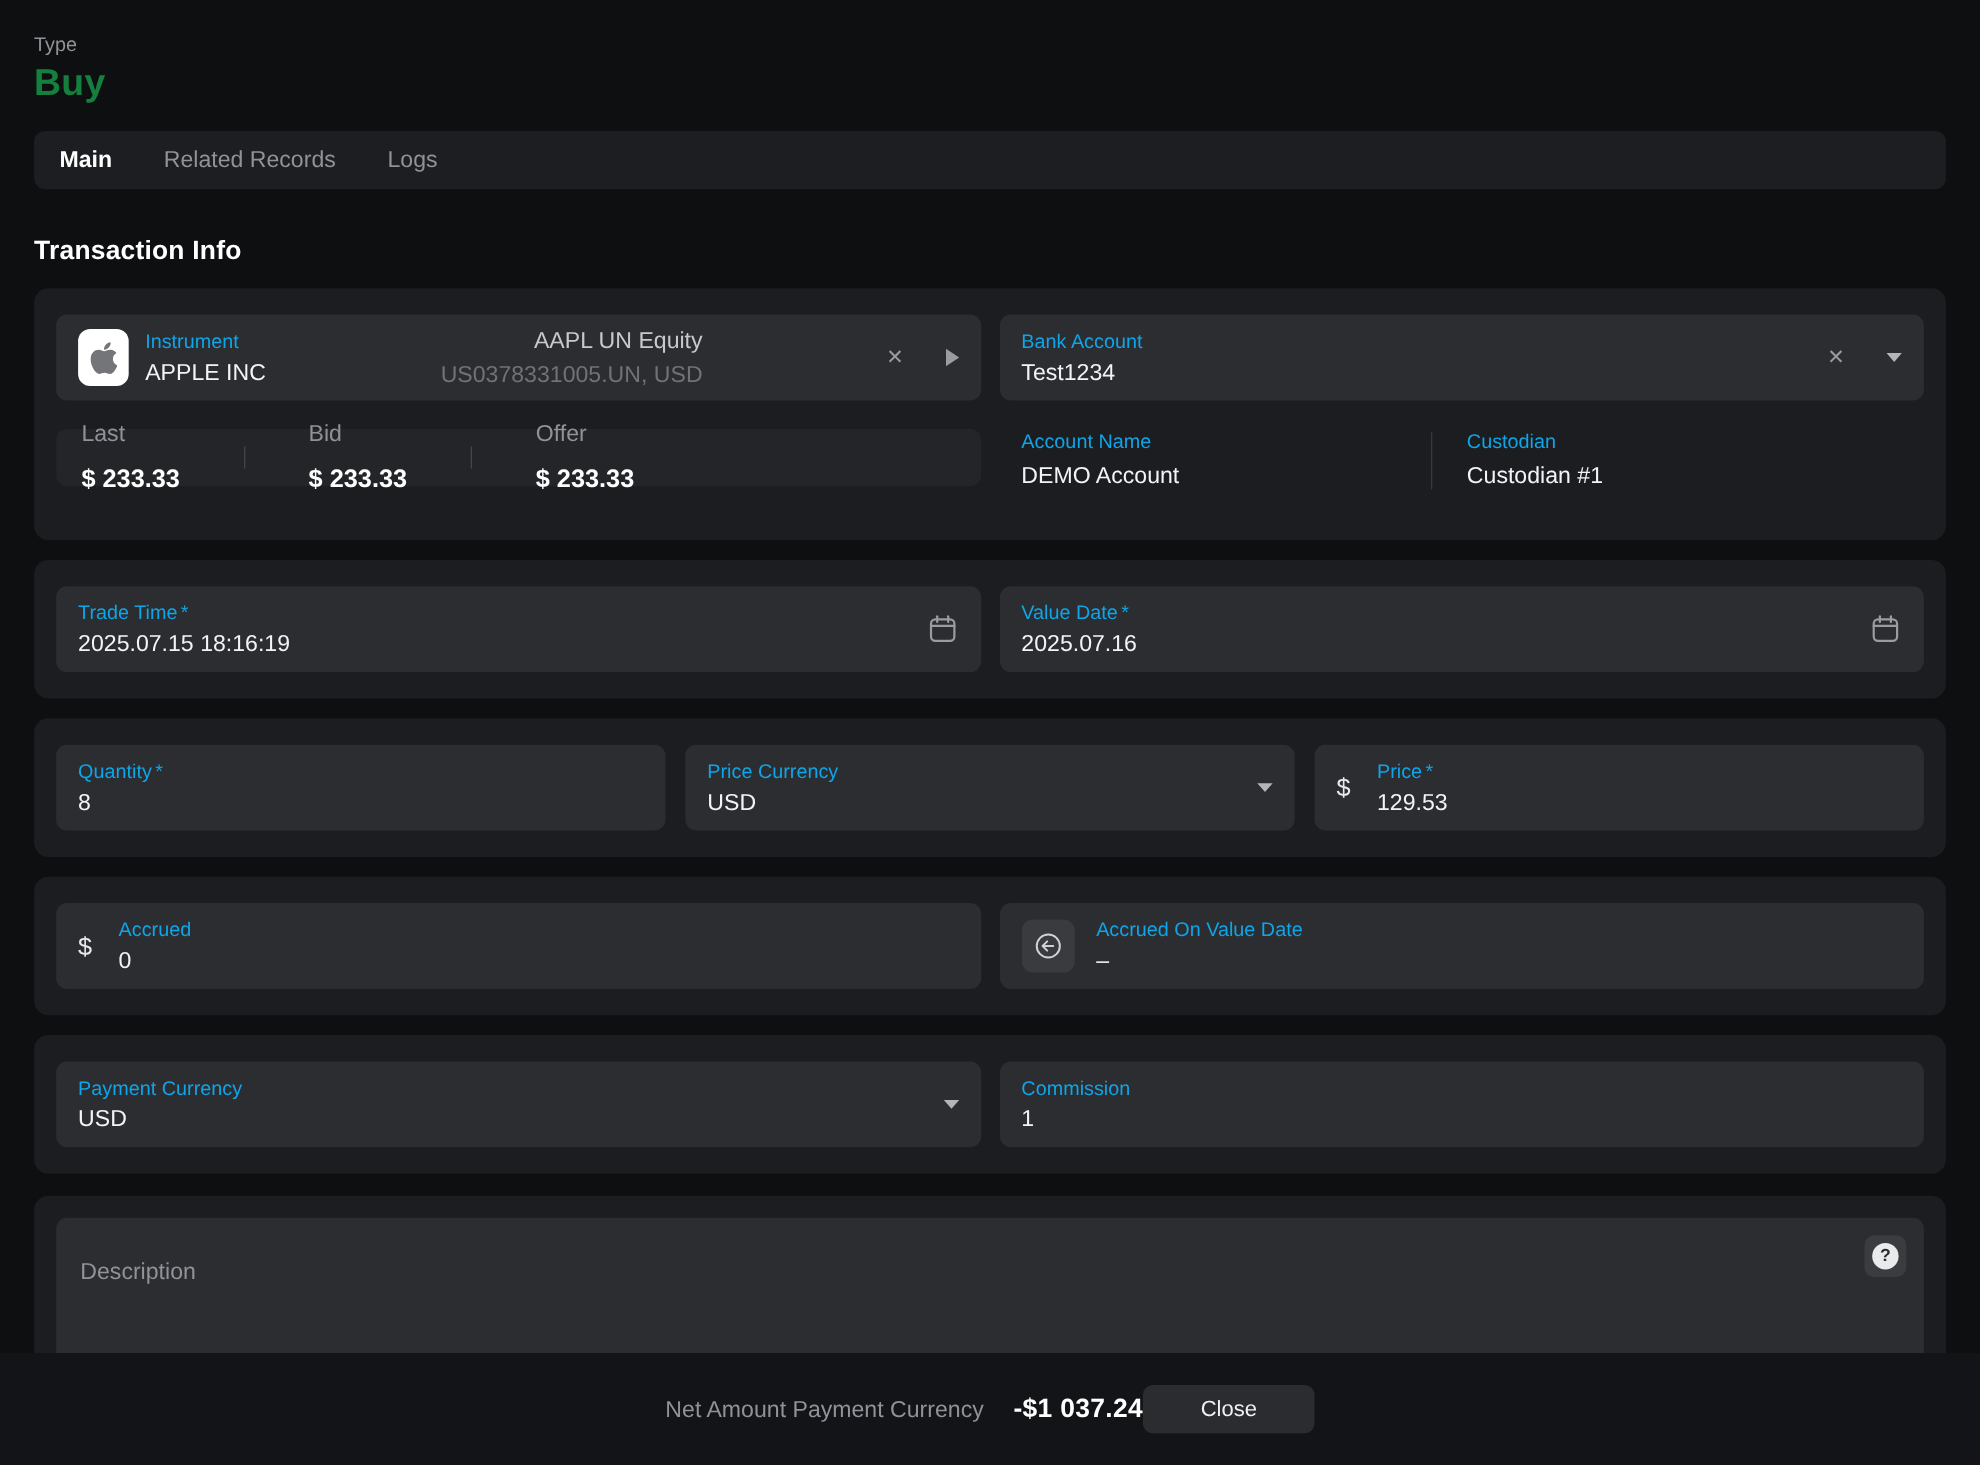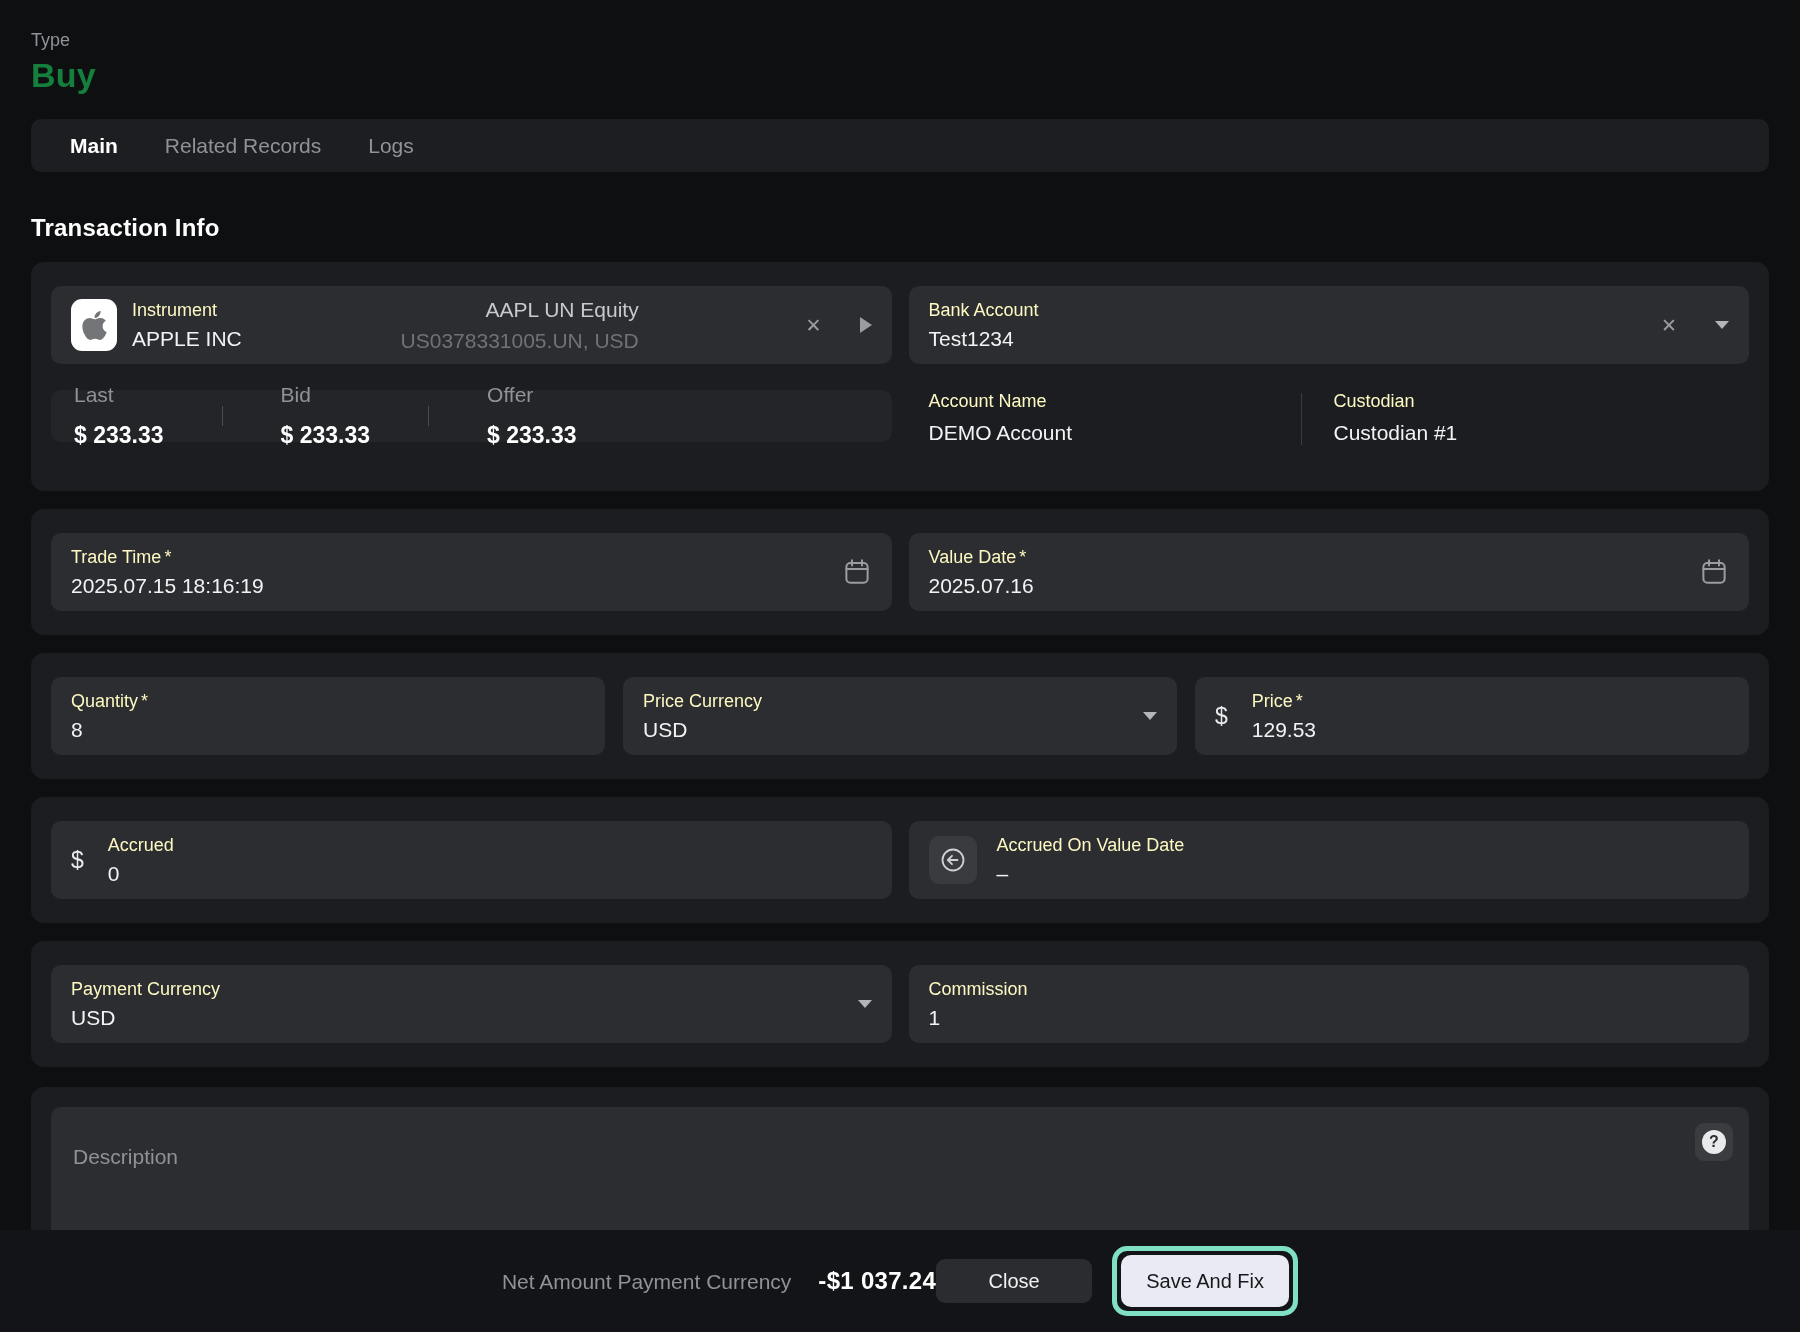--- a/index.html
+++ b/index.html
@@ -33,38 +33,38 @@
   .actions-btn {
     height:48px; padding:0 22px; background:#26272a; border:none; border-radius:9px;
     color:#f0f1f3; font-size:20px; font-family:inherit;
     display:flex; align-items:center; gap:15px; cursor:pointer;
   }
   .caret-down { width:0; height:0; border-left:7px solid transparent; border-right:7px solid transparent; border-top:8px solid #b3b5ba; }
 
   
   .tabbar {
     margin-top:24px; background:#1d1e21; border-radius:10px; height:53px;
-    display:flex; align-items:center; padding:0 39px; gap:47px;
+    display:flex; align-items:center; padding:0 23px; gap:47px;
   }
   .tab { font-size:21px; color:#8f9298; cursor:pointer; }
   .tab.active { color:#ffffff; font-weight:700; }
 
   
   .section-title { margin-top:42px; font-size:24px; font-weight:700; color:#ffffff; letter-spacing:.2px; }
 
   .card { background:#1c1d20; border-radius:13px; margin-top:20px; padding:24px 20px; }
   .grid2 { display:grid; grid-template-columns:1fr 1fr; gap:17px; margin-top:18px; }
   .grid3 { display:grid; grid-template-columns:1fr 1fr 1fr; gap:18px; margin-top:18px; }
   .card1 { display:grid; grid-template-columns:1fr 1fr; gap:17px; padding-bottom:46px; }
 
   .field {
     background:#2c2d30; border-radius:10px; height:78px;
     display:flex; align-items:center; padding:0 20px; cursor:pointer; position:relative;
   }
-  .f-label { font-size:18px; color:#fef9c3; }
+  .f-label { font-size:18px; color:#0ea5e9; }
   .f-value { font-size:21px; color:#f2f3f5; margin-top:6px; }
   .req { margin-left:3px; }
   .trailing { margin-left:auto; display:flex; align-items:center; gap:38px; }
   .x-icon { color:#9a9ca1; font-size:19px; line-height:1; cursor:pointer; }
   .play-icon { width:0; height:0; border-left:12px solid #9a9ca1; border-top:8px solid transparent; border-bottom:8px solid transparent; cursor:pointer; }
 
   
   .apple-badge {
     width:46px; height:52px; background:#ffffff; border-radius:11px; flex:0 0 auto;
     display:flex; align-items:center; justify-content:center; margin-right:15px;
@@ -321,17 +321,14 @@
 
 </div>
 
 <div class="footer">
   <div class="net">
     <span class="net-label">Net Amount Payment Currency</span>
     <span class="net-value">-$1 037.24</span>
   </div>
   <div class="footer-btns">
     <button class="close-btn">Close</button>
-    <div class="save-ring">
-      <button class="save-btn">Save And Fix</button>
-    </div>
   </div>
 </div>
 
 </body></html>

